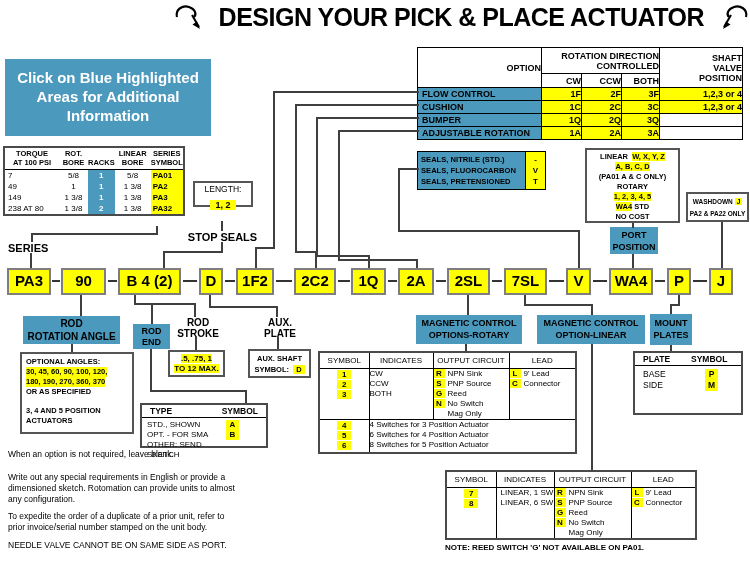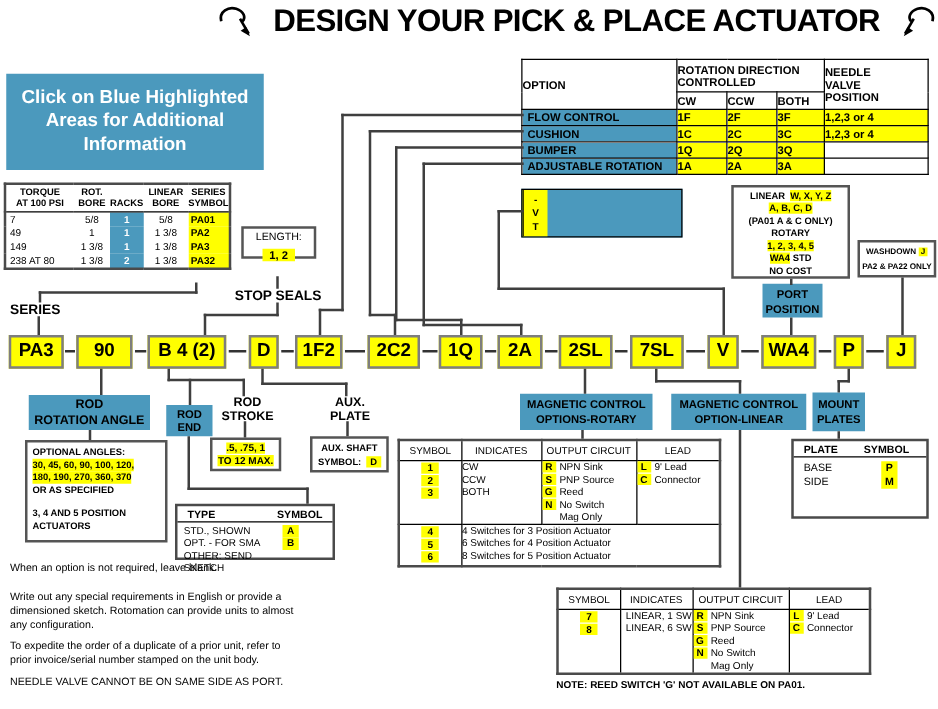--- a/index.html
+++ b/index.html
@@ -18,21 +18,21 @@
   #title-row h1{margin:0;font-size:25px;font-weight:bold;letter-spacing:-0.5px;}
 
   
   #info-box{left:5px;top:59px;width:206px;height:77px;color:#fff;font-weight:bold;font-size:15px;
             text-align:center;line-height:19px;padding-top:9px;box-sizing:border-box;}
 
   
   table{border-spacing:0;}
   #opt-table{position:absolute;left:417px;top:47px;border-collapse:collapse;table-layout:fixed;
              font-size:9px;font-weight:bold;}
-  #opt-table th,#opt-table td{border:1px solid #000;padding:0;text-align:left;overflow:hidden;}
+  #opt-table th,#opt-table td{border:1px solid #000;padding:0;text-align:right;overflow:hidden;}
   #opt-table .optname{background:#4b99bd;text-align:left;padding-left:4px;}
   #opt-table .code{background:#ffff00;}
 
   
   #series-table{position:absolute;left:3px;top:146px;border-collapse:collapse;table-layout:fixed;
                 font-size:8px;border:2px solid #4a4a4a;}
   #series-table th{font-weight:bold;font-size:7.5px;border-bottom:1px solid #000;padding:1px 0 2px 0;vertical-align:bottom;}
   #series-table td{padding:0;height:11px;text-align:center;}
   #series-table .racks{background:#4b99bd;color:#fff;font-weight:bold;}
   #series-table .sym{background:#ffff00;font-weight:bold;text-align:left;padding-left:2px;}
@@ -121,21 +121,21 @@
         <col style="width:40px">
         <col style="width:40px">
         <col style="width:38px">
         <col style="width:83px">
       </colgroup>
     <tbody>
         <tr style="height:26px">
       <th rowspan="2">OPTION</th>
       <th colspan="3" class="pre">ROTATION DIRECTION
 CONTROLLED</th>
-      <th rowspan="2" class="pre">NEEDLE
+      <th rowspan="2" class="pre">SHAFT
 VALVE
 POSITION</th>
     </tr>
     <tr style="height:14px">
       <th>CW</th>
       <th>CCW</th>
       <th>BOTH</th>
     </tr>
     <tr style="height:13px">
       <td class="optname">FLOW CONTROL</td>
@@ -220,20 +220,25 @@
     </table>
   <div class="lbl" style="left:8px;top:242px;font-size:11px;text-align:left">SERIES</div>
 
   <div class="small-box" style="left:193px;top:181px;width:60px;height:26px;border-color:#555">
     <div style="font-size:8.5px;padding-top:1px">LENGTH:</div>
     <span class="hl" style="font-size:9px;font-weight:bold;padding:0 5px">1, 2</span>
   </div>
   <div class="lbl" style="left:180px;top:231px;width:85px;font-size:11px">STOP SEALS</div>
 
   <div class="abs blue" id="seals-box">
+    <div class="labels">
+      <div>SEALS, NITRILE (STD.)</div>
+      <div>SEALS, FLUOROCARBON</div>
+      <div>SEALS, PRETENSIONED</div>
+    </div>
     <div class="syms">
       <div>-</div>
       <div>V</div>
       <div>T</div>
     </div>
   </div>
 
   <div class="small-box" id="port-options">
     <div><span>LINEAR</span>&nbsp;
          <span class="hl">W, X, Y, Z</span></div>

